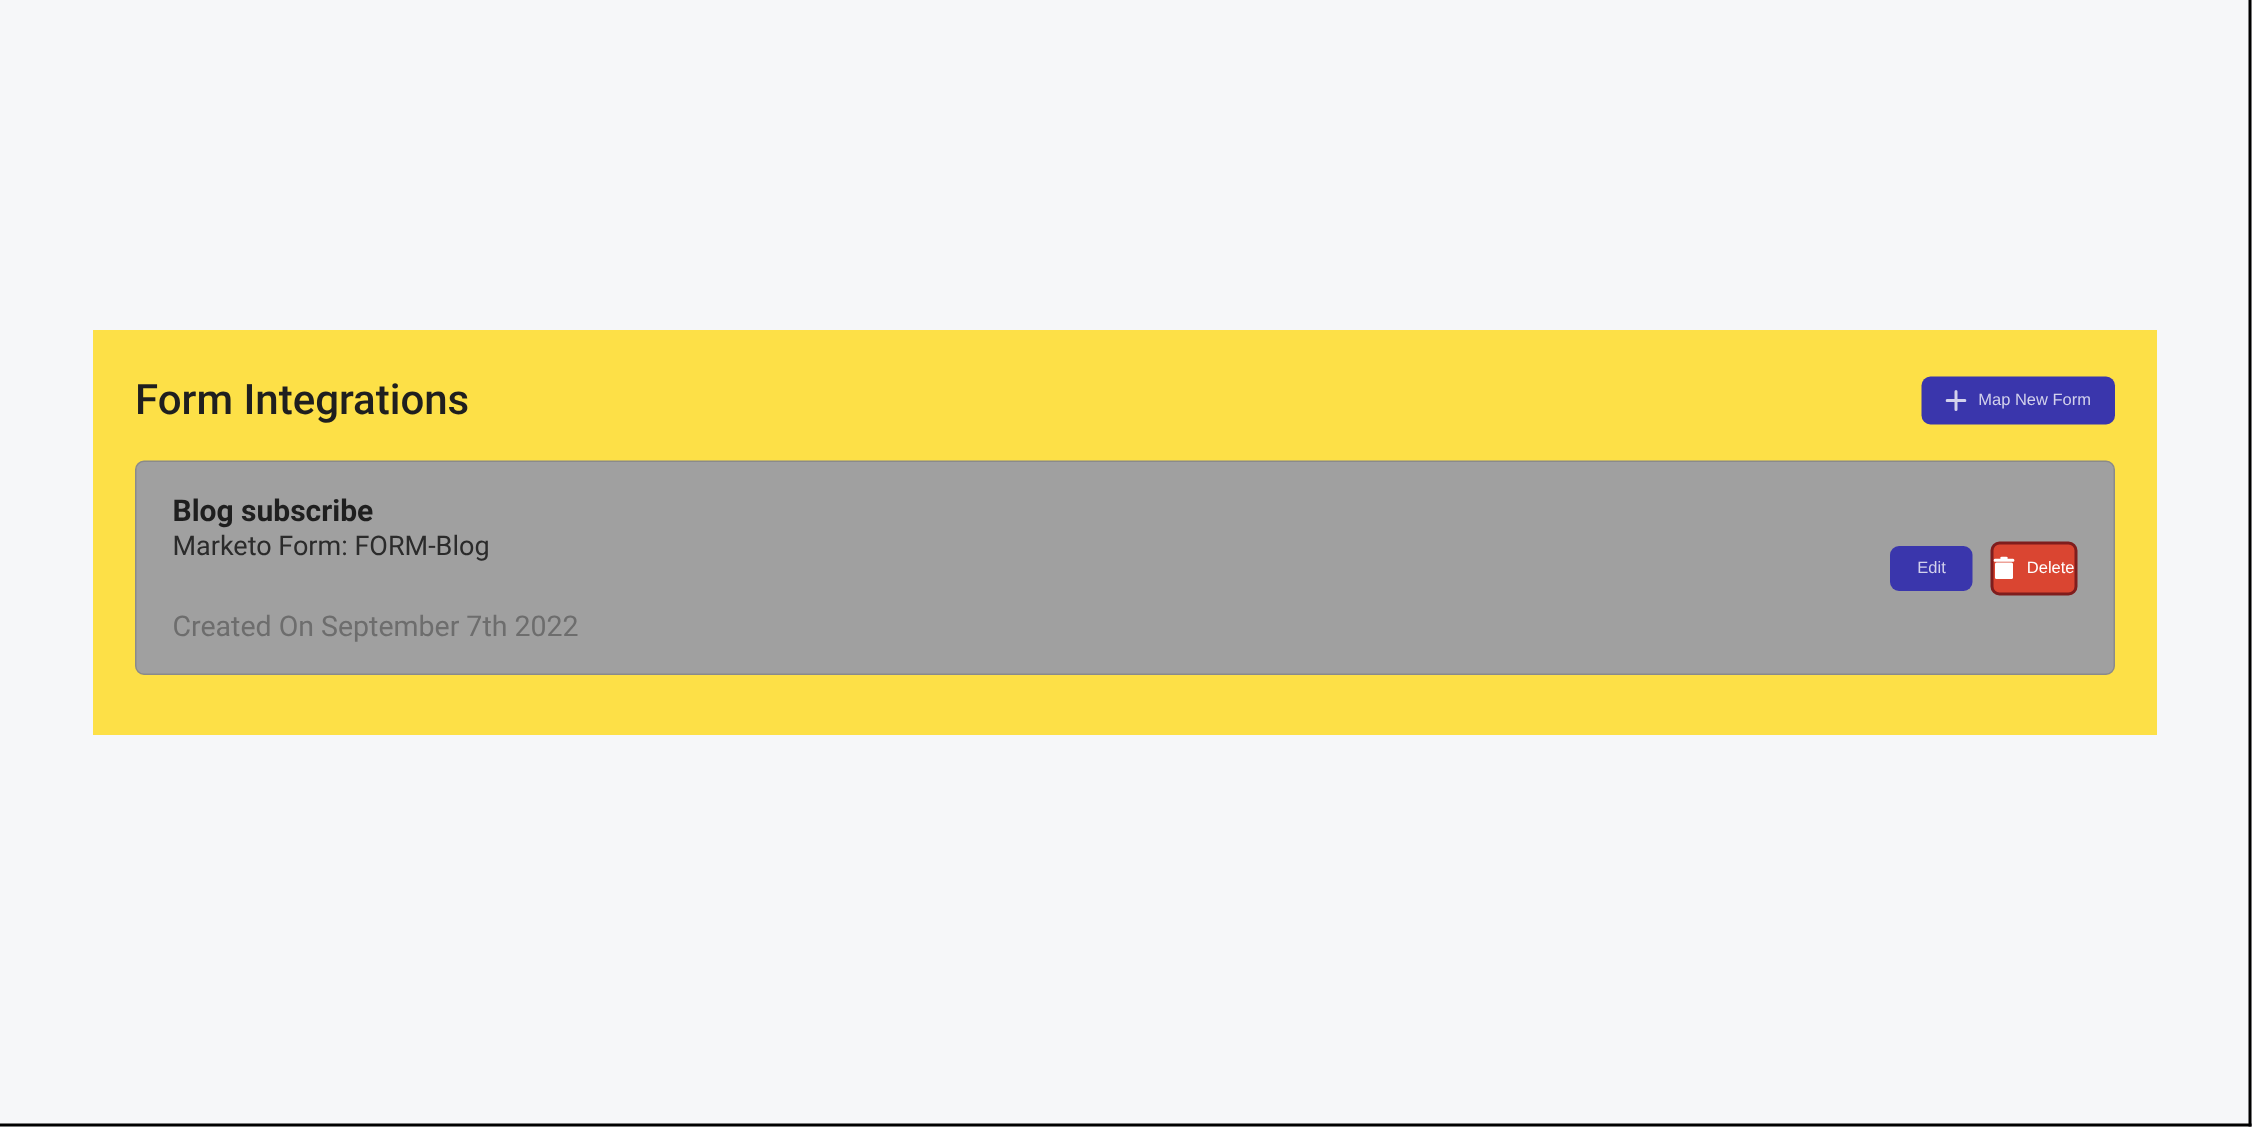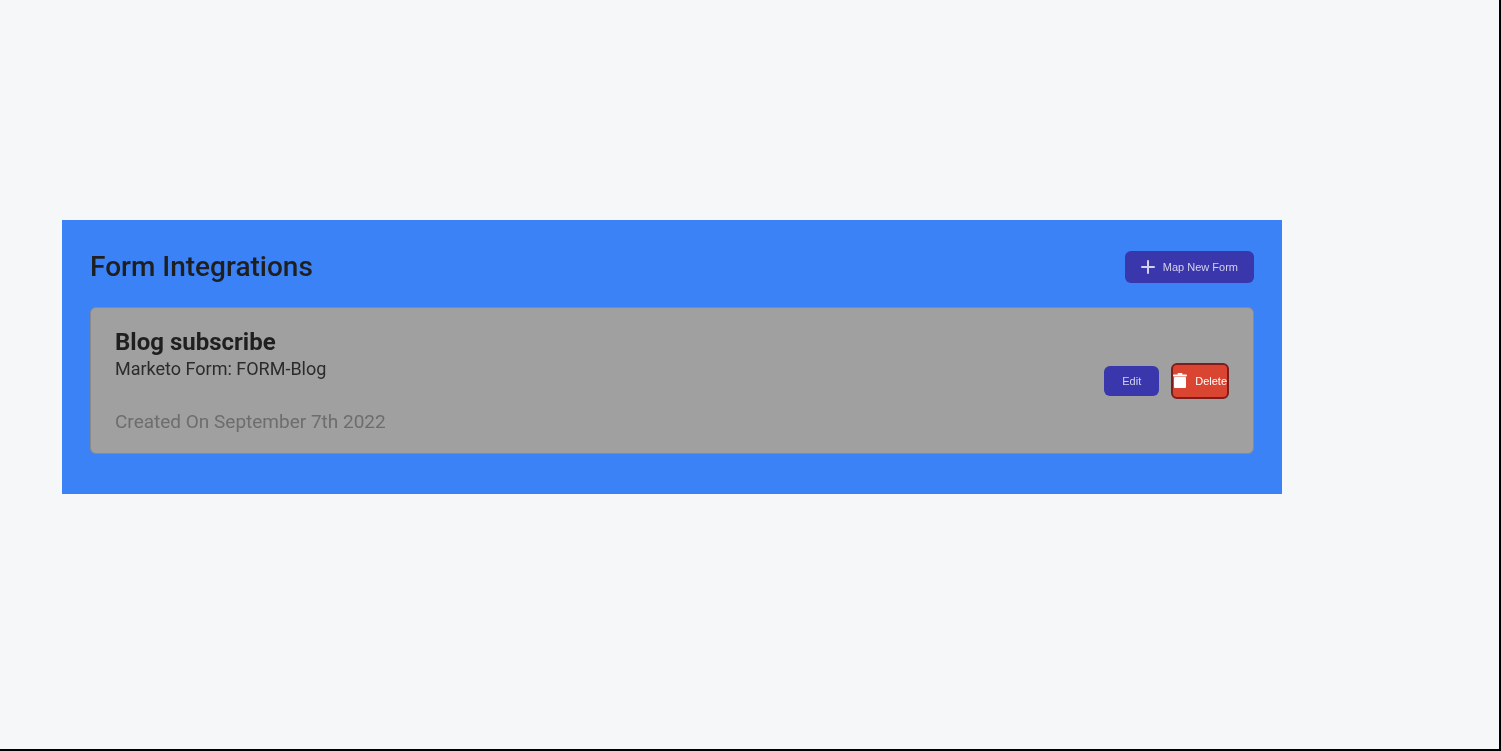--- a/index.html
+++ b/index.html
@@ -13,22 +13,22 @@
     width: 1501px;
     height: 751px;
     position: relative;
     border-right: 2px solid #000;
     border-bottom: 2px solid #000;
   }
   .panel {
     position: absolute;
     left: 62px;
     top: 220px;
-    width: 1220px;
-    background: #3b82f6;
+    width: 1376px;
+    background: #fde047;
     padding: 30px 28px 40px 28px;
   }
   .panel-header {
     display: flex;
     justify-content: space-between;
     align-items: center;
     margin-bottom: 24px;
   }
   .panel-title {
     font-size: 28px;
@@ -83,21 +83,21 @@
     display: flex;
     justify-content: space-between;
     align-items: center;
   }
   .card-info {
     display: flex;
     flex-direction: column;
     gap: 2px;
   }
   .card-title {
-    font-size: 24px;
+    font-size: 20px;
     font-weight: 700;
     color: #1f1f1f;
   }
   .card-sub {
     font-size: 18px;
     color: #2b2b2b;
   }
   .card-meta {
     font-size: 19px;
     color: #6d6d6d;

